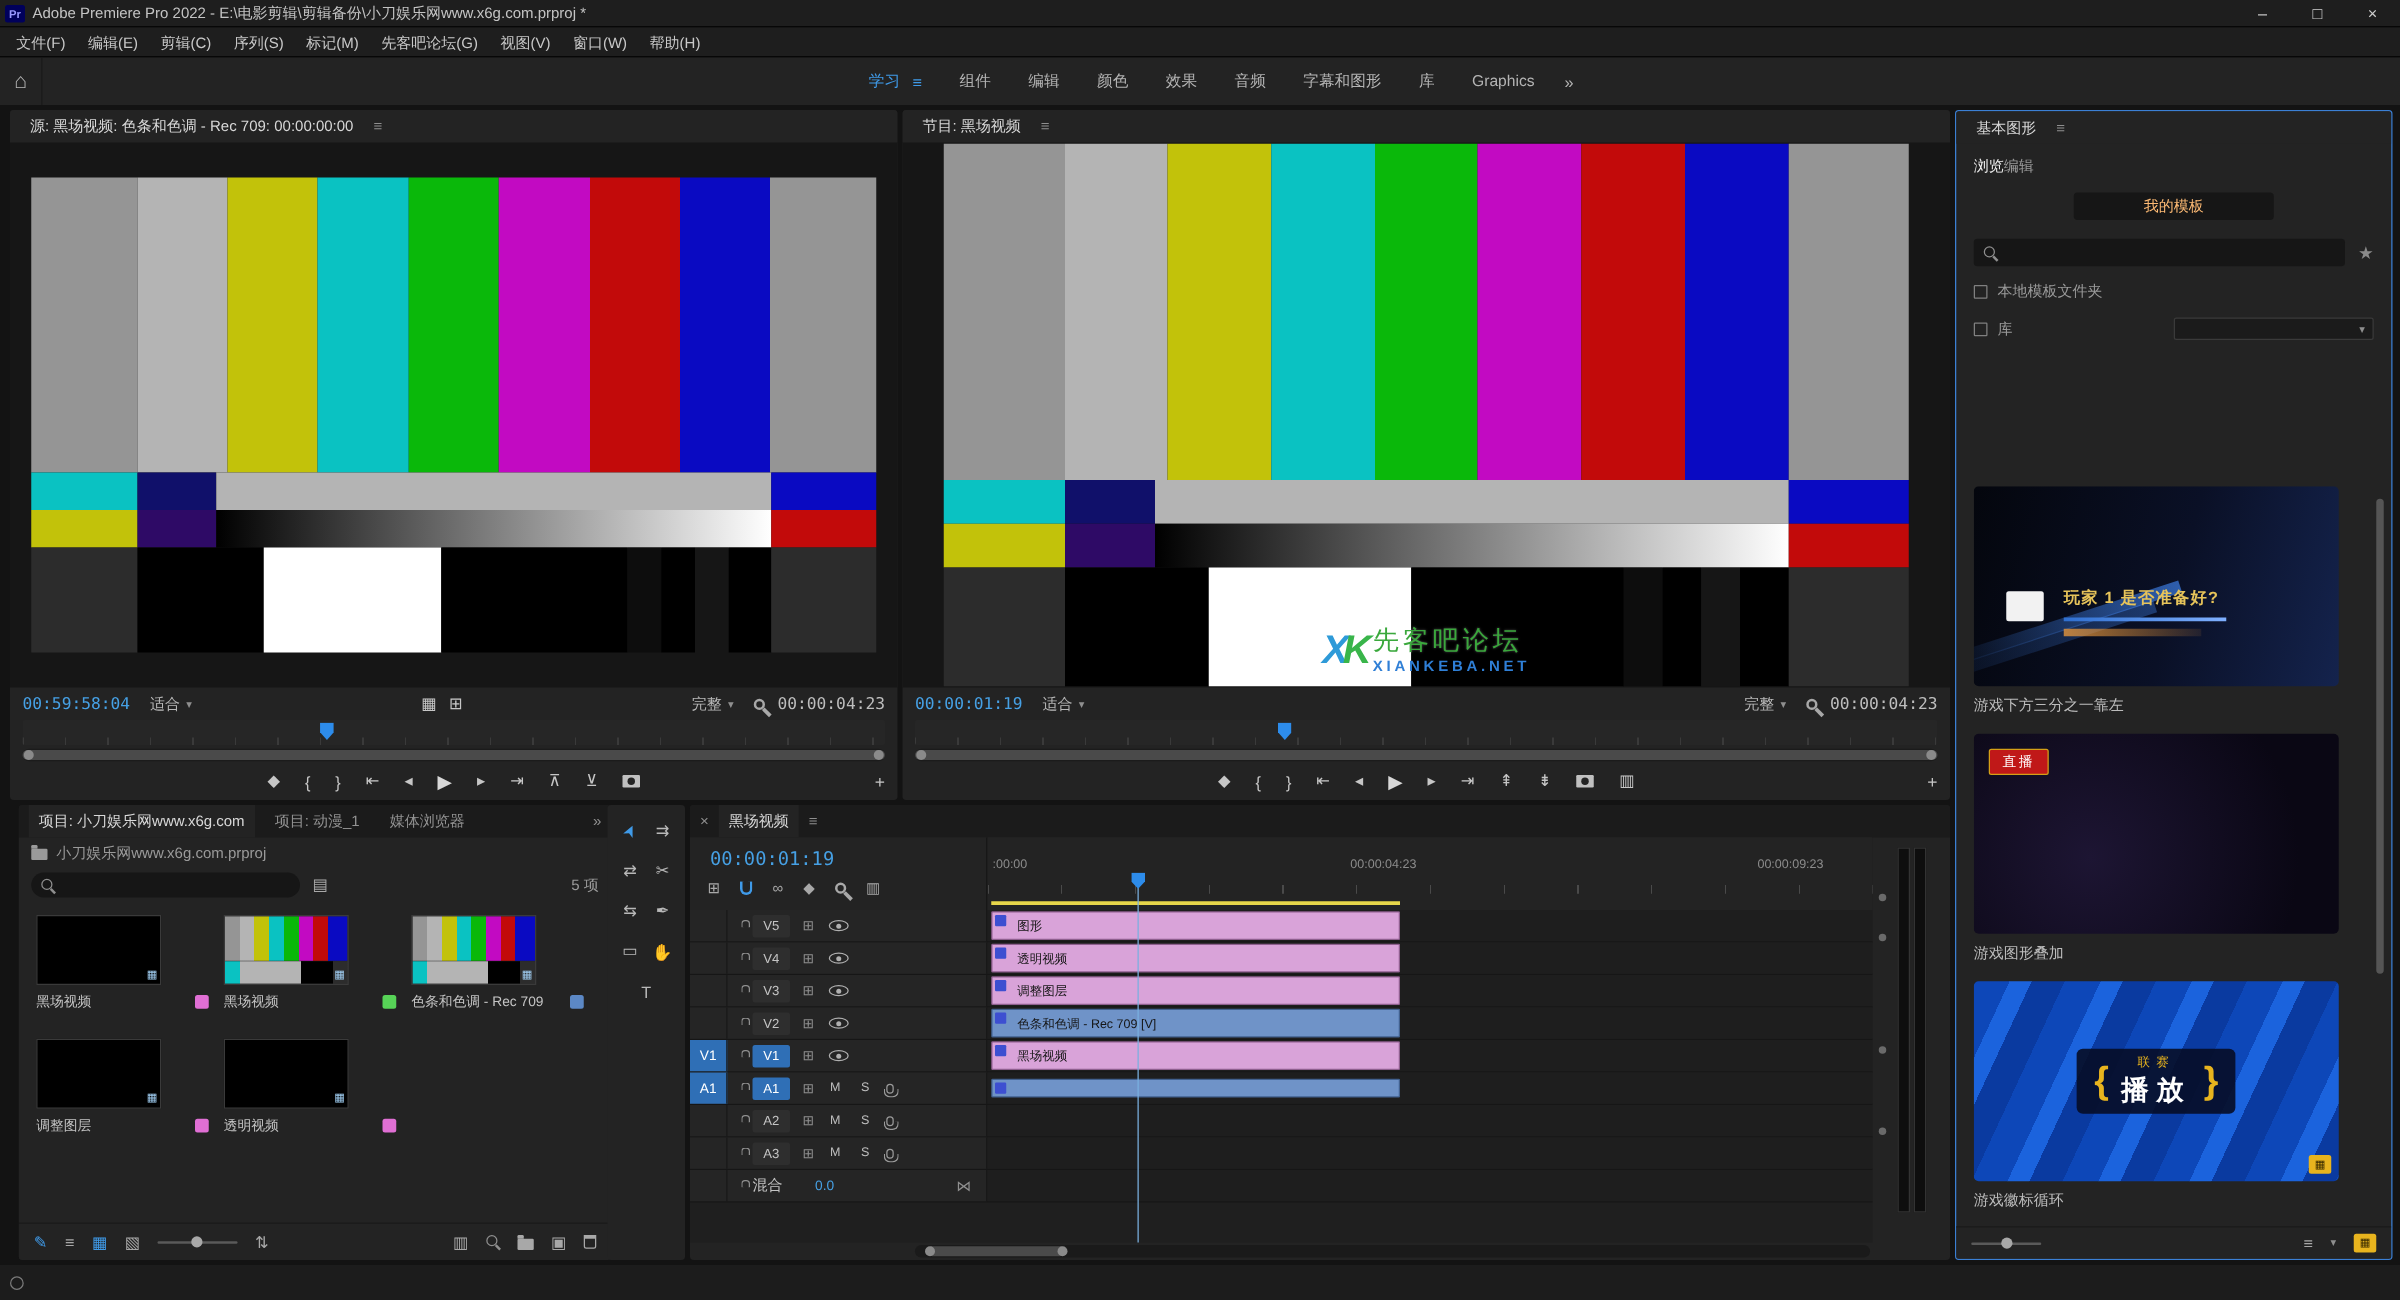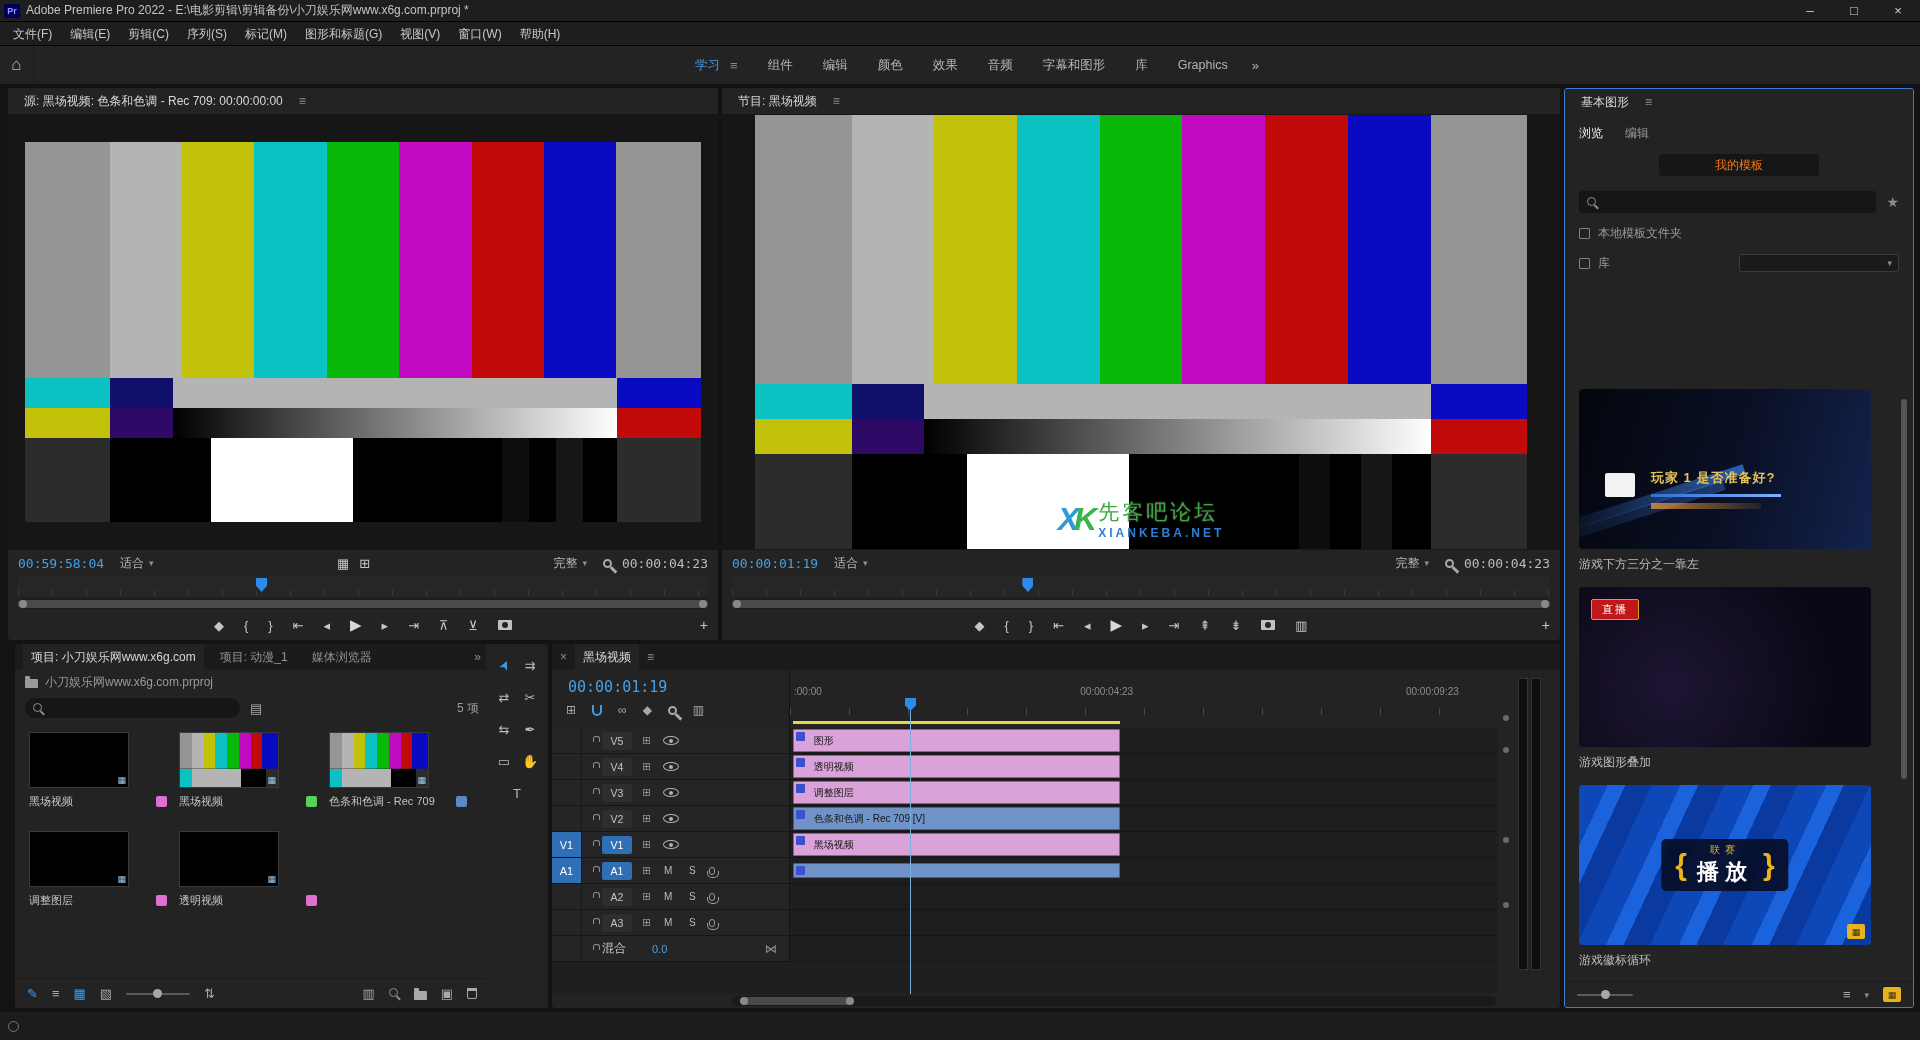--- a/index.html
+++ b/index.html
@@ -156,25 +156,25 @@
 .vdot{position:absolute;left:3px;width:6px;height:6px;border-radius:50%;background:#6a6a6a}
 .meters{display:flex;gap:3px;margin-top:8px;height:calc(100% - 30px)}
 .meter{width:10px;background:#0e0e0e;border:1px solid #333}
 .hscroll{position:absolute;left:180px;right:64px;bottom:2px;height:10px;background:#1a1a1a;border-radius:5px}
 .hs-handle{position:absolute;left:10px;width:110px;top:1px;height:8px;background:#4a4a4a;border-radius:4px}
 .hs-handle::before,.hs-handle::after{content:"";position:absolute;top:0;width:8px;height:8px;border-radius:50%;background:#8a8a8a}
 .hs-handle::before{left:-2px}.hs-handle::after{right:-2px}
 
 
 #eg{border:1px solid #3b7fd4}
-.eg-tabs{display:flex;gap:22px;padding:10px 4px 8px 14px}
+.eg-tabs{display:flex;padding:10px 4px 8px 14px}
 .eg-tab{color:#9a9a9a}
 .eg-tab.active{color:#efefef}
 .eg-mytpl{margin:4px auto 15px auto;width:160px;height:22px;background:#161616;border-radius:3px;
-  color:#f97316;display:flex;align-items:center;justify-content:center}
+  color:#fdba74;display:flex;align-items:center;justify-content:center}
 .eg-searchrow{display:flex;align-items:center;gap:10px;margin:12px 14px 0 14px}
 .eg-search{flex:1;display:flex;align-items:center;gap:7px;height:22px;background:#161616;border-radius:3px;padding:0 8px}
 .star{color:#8a8a8a;font-size:14px}
 .eg-filter{display:flex;align-items:center;gap:8px;margin:12px 14px 0 14px;color:#9a9a9a}
 .cb{width:11px;height:11px;border:1px solid #808080;border-radius:1px;flex:0 0 11px}
 .ddbox{margin-left:auto;width:160px;height:18px;background:#1b1b1b;border:1px solid #3a3a3a;border-radius:2px;
   display:flex;align-items:center;justify-content:flex-end;padding-right:6px}
 .tpl-list{position:absolute;left:14px;right:26px;top:300px;bottom:28px;overflow:hidden}
 .tpl{margin-bottom:14px}
 .thumb{position:relative;width:292px;height:160px;border-radius:4px;overflow:hidden}
@@ -219,21 +219,21 @@
       <span class="win-btn">×</span>
     </span>
   </div>
 
   <div class="menubar">
     <span class="menu-item">文件(F)</span>
     <span class="menu-item">编辑(E)</span>
     <span class="menu-item">剪辑(C)</span>
     <span class="menu-item">序列(S)</span>
     <span class="menu-item">标记(M)</span>
-    <span class="menu-item">图形和标题(G)</span>
+    <span class="menu-item">先客吧论坛(G)</span>
     <span class="menu-item">视图(V)</span>
     <span class="menu-item">窗口(W)</span>
     <span class="menu-item">帮助(H)</span>
   </div>
 
   <div class="wsbar">
     <span class="home-btn">⌂</span>
     <span class="ws-tabs">
       <span class="ws-tab active">学习</span>
       <span class="ws-menu">≡</span>

